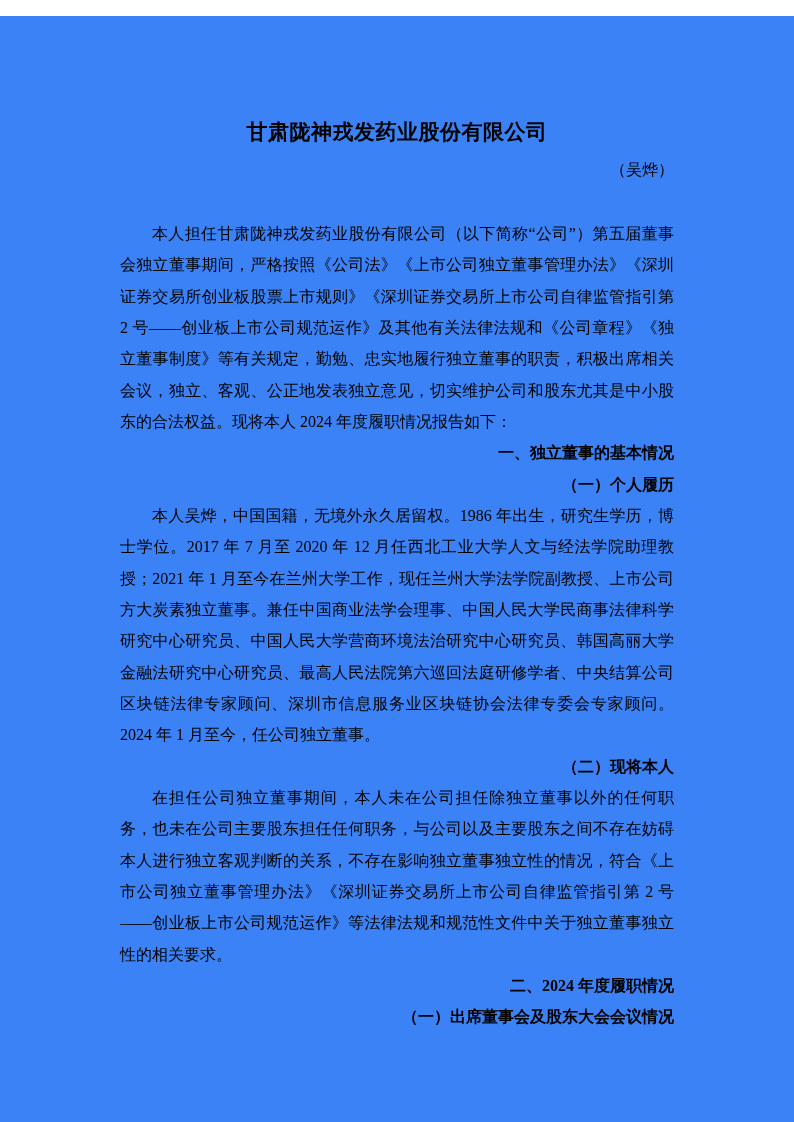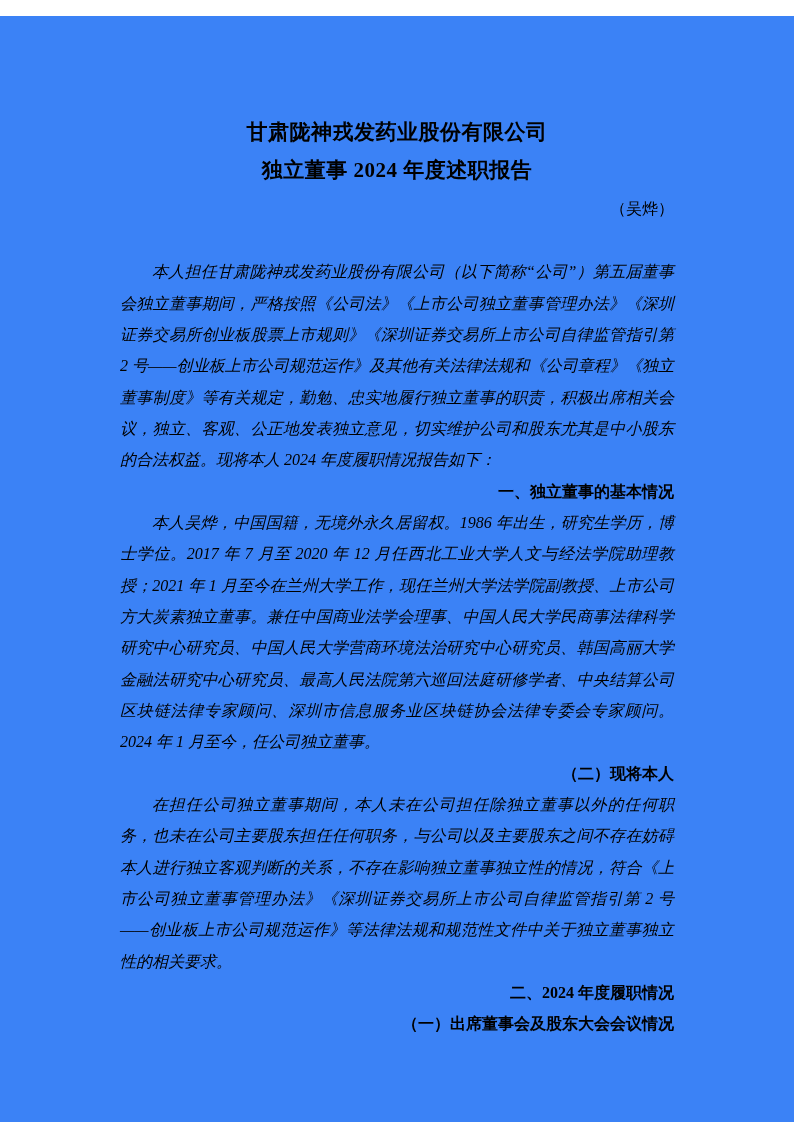--- a/index.html
+++ b/index.html
@@ -40,37 +40,36 @@
     line-height: 31.35px;
   }
   .doc-body p,
   .doc-body .h {
     margin: 0;
     text-indent: 2em;
   }
   .doc-body p {
     text-align: justify;
     text-justify: inter-ideograph;
-    font-style: italic;
   }
   .doc-body .h {
     font-weight: bold;
     text-align: right;
   }
 </style>
 </head>
 <body>
 
 <div class="page">
   <h1 class="doc-title">甘肃陇神戎发药业股份有限公司</h1>
-  <h1 class="doc-title">独立董事 2024 年度述职报告</h1>
   <div class="doc-author">（吴烨）</div>
 
   <div class="doc-body">
     <p>本人担任甘肃陇神戎发药业股份有限公司（以下简称“公司”）第五届董事会独立董事期间，严格按照《公司法》《上市公司独立董事管理办法》《深圳证券交易所创业板股票上市规则》《深圳证券交易所上市公司自律监管指引第 2 号——创业板上市公司规范运作》及其他有关法律法规和《公司章程》《独立董事制度》等有关规定，勤勉、忠实地履行独立董事的职责，积极出席相关会议，独立、客观、公正地发表独立意见，切实维护公司和股东尤其是中小股东的合法权益。现将本人 2024 年度履职情况报告如下：</p>
     <div class="h">一、独立董事的基本情况</div>
+    <div class="h">（一）个人履历</div>
     <p>本人吴烨，中国国籍，无境外永久居留权。1986 年出生，研究生学历，博士学位。2017 年 7 月至 2020 年 12 月任西北工业大学人文与经法学院助理教授；2021 年 1 月至今在兰州大学工作，现任兰州大学法学院副教授、上市公司方大炭素独立董事。兼任中国商业法学会理事、中国人民大学民商事法律科学研究中心研究员、中国人民大学营商环境法治研究中心研究员、韩国高丽大学金融法研究中心研究员、最高人民法院第六巡回法庭研修学者、中央结算公司区块链法律专家顾问、深圳市信息服务业区块链协会法律专委会专家顾问。2024 年 1 月至今，任公司独立董事。</p>
     <div class="h">（二）现将本人</div>
     <p>在担任公司独立董事期间，本人未在公司担任除独立董事以外的任何职务，也未在公司主要股东担任任何职务，与公司以及主要股东之间不存在妨碍本人进行独立客观判断的关系，不存在影响独立董事独立性的情况，符合《上市公司独立董事管理办法》《深圳证券交易所上市公司自律监管指引第 2 号——创业板上市公司规范运作》等法律法规和规范性文件中关于独立董事独立性的相关要求。</p>
     <div class="h">二、2024 年度履职情况</div>
     <div class="h">（一）出席董事会及股东大会会议情况</div>
   </div>
 </div>
 
 </body></html>

